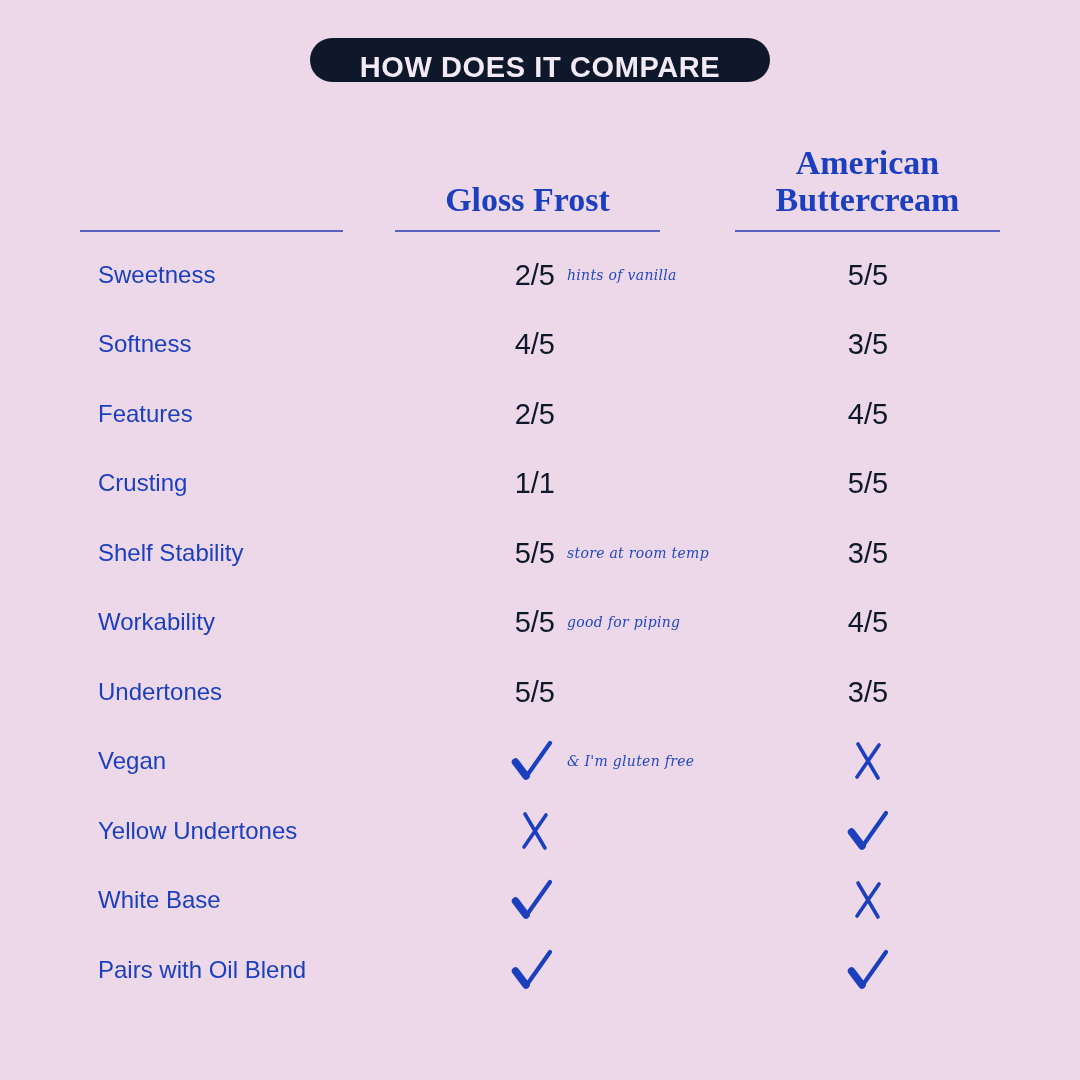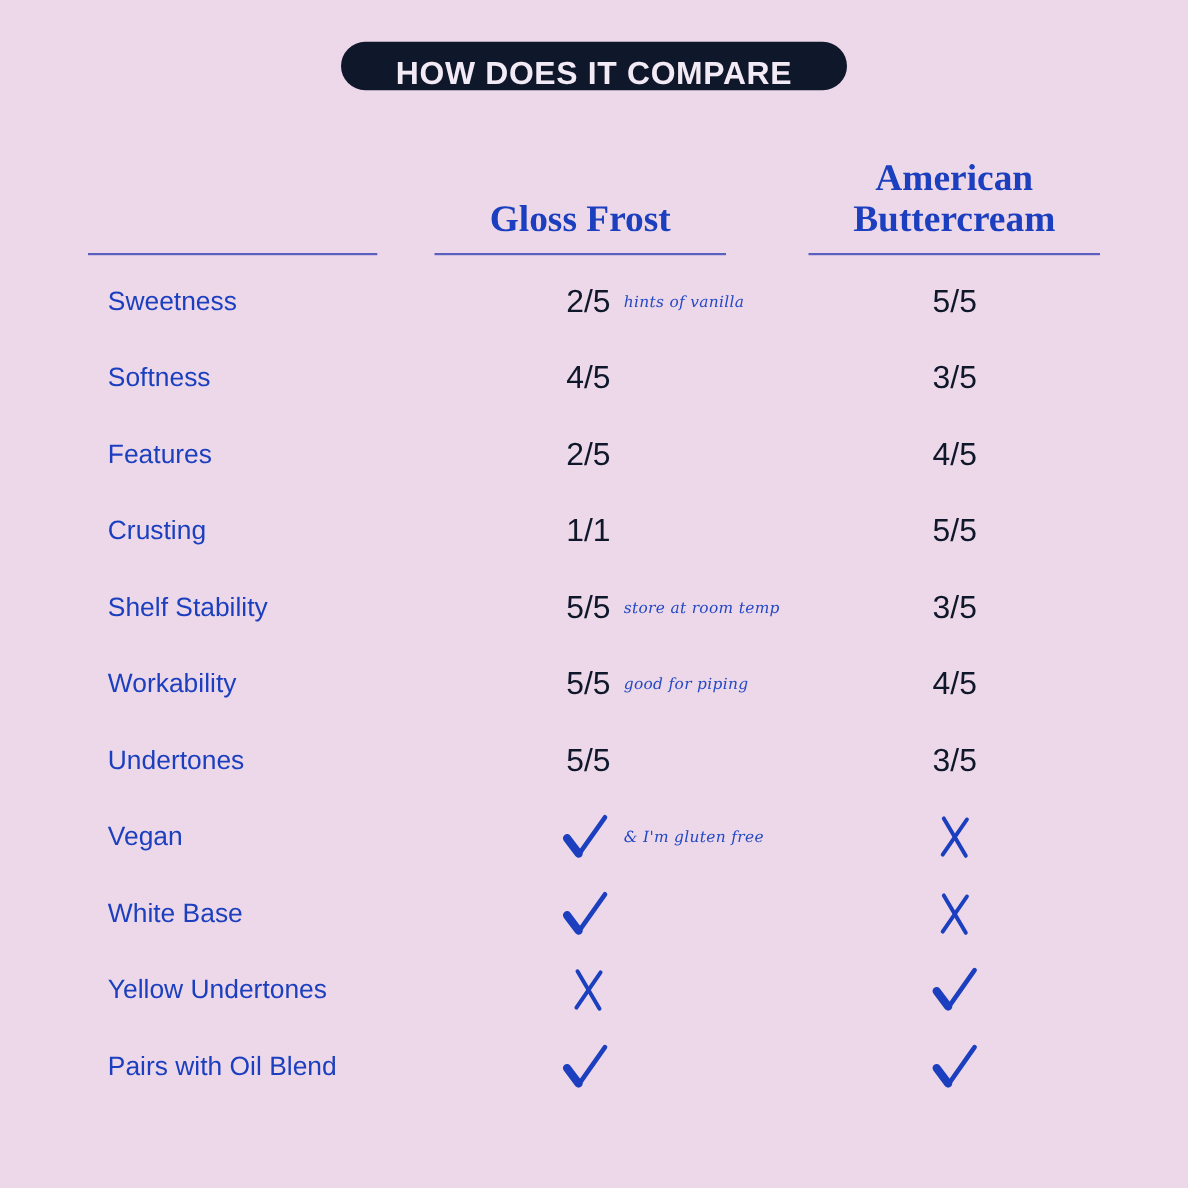--- a/index.html
+++ b/index.html
@@ -184,42 +184,42 @@
                 <path d="M6 25 L17 39 L41 5" fill="none" stroke="#1B3FBE" stroke-width="4.2" stroke-linecap="round" stroke-linejoin="round"></path>
                 <path d="M6.5 24 L17 38" fill="none" stroke="#1B3FBE" stroke-width="7.5" stroke-linecap="round"></path>
               </svg></span></div>
           <div class="note">&amp; I'm gluten free</div>
           <div class="val b"><span class="mark"><svg width="40" height="46" viewBox="0 0 40 46">
                 <path d="M10 6 L30 40" fill="none" stroke="#1B3FBE" stroke-width="3.6" stroke-linecap="round"></path>
                 <path d="M31 7 L9 39" fill="none" stroke="#1B3FBE" stroke-width="3.6" stroke-linecap="round"></path>
               </svg></span></div>
         </div>
         <div class="row">
-          <div class="feature">White Base</div>
-          <div class="val a"><span class="mark"><svg width="46" height="46" viewBox="0 0 46 46">
-                <path d="M6 25 L17 39 L41 5" fill="none" stroke="#1B3FBE" stroke-width="4.2" stroke-linecap="round" stroke-linejoin="round"></path>
-                <path d="M6.5 24 L17 38" fill="none" stroke="#1B3FBE" stroke-width="7.5" stroke-linecap="round"></path>
-              </svg></span></div>
-          <div class="val b"><span class="mark"><svg width="40" height="46" viewBox="0 0 40 46">
-                <path d="M10 6 L30 40" fill="none" stroke="#1B3FBE" stroke-width="3.6" stroke-linecap="round"></path>
-                <path d="M31 7 L9 39" fill="none" stroke="#1B3FBE" stroke-width="3.6" stroke-linecap="round"></path>
-              </svg></span></div>
-        </div>
-        <div class="row">
           <div class="feature">Yellow Undertones</div>
           <div class="val a"><span class="mark"><svg width="40" height="46" viewBox="0 0 40 46">
                 <path d="M10 6 L30 40" fill="none" stroke="#1B3FBE" stroke-width="3.6" stroke-linecap="round"></path>
                 <path d="M31 7 L9 39" fill="none" stroke="#1B3FBE" stroke-width="3.6" stroke-linecap="round"></path>
               </svg></span></div>
           <div class="val b"><span class="mark"><svg width="46" height="46" viewBox="0 0 46 46">
                 <path d="M6 25 L17 39 L41 5" fill="none" stroke="#1B3FBE" stroke-width="4.2" stroke-linecap="round" stroke-linejoin="round"></path>
                 <path d="M6.5 24 L17 38" fill="none" stroke="#1B3FBE" stroke-width="7.5" stroke-linecap="round"></path>
               </svg></span></div>
         </div>
         <div class="row">
+          <div class="feature">White Base</div>
+          <div class="val a"><span class="mark"><svg width="46" height="46" viewBox="0 0 46 46">
+                <path d="M6 25 L17 39 L41 5" fill="none" stroke="#1B3FBE" stroke-width="4.2" stroke-linecap="round" stroke-linejoin="round"></path>
+                <path d="M6.5 24 L17 38" fill="none" stroke="#1B3FBE" stroke-width="7.5" stroke-linecap="round"></path>
+              </svg></span></div>
+          <div class="val b"><span class="mark"><svg width="40" height="46" viewBox="0 0 40 46">
+                <path d="M10 6 L30 40" fill="none" stroke="#1B3FBE" stroke-width="3.6" stroke-linecap="round"></path>
+                <path d="M31 7 L9 39" fill="none" stroke="#1B3FBE" stroke-width="3.6" stroke-linecap="round"></path>
+              </svg></span></div>
+        </div>
+        <div class="row">
           <div class="feature">Pairs with Oil Blend</div>
           <div class="val a"><span class="mark"><svg width="46" height="46" viewBox="0 0 46 46">
                 <path d="M6 25 L17 39 L41 5" fill="none" stroke="#1B3FBE" stroke-width="4.2" stroke-linecap="round" stroke-linejoin="round"></path>
                 <path d="M6.5 24 L17 38" fill="none" stroke="#1B3FBE" stroke-width="7.5" stroke-linecap="round"></path>
               </svg></span></div>
           <div class="val b"><span class="mark"><svg width="46" height="46" viewBox="0 0 46 46">
                 <path d="M6 25 L17 39 L41 5" fill="none" stroke="#1B3FBE" stroke-width="4.2" stroke-linecap="round" stroke-linejoin="round"></path>
                 <path d="M6.5 24 L17 38" fill="none" stroke="#1B3FBE" stroke-width="7.5" stroke-linecap="round"></path>
               </svg></span></div>
         </div>

